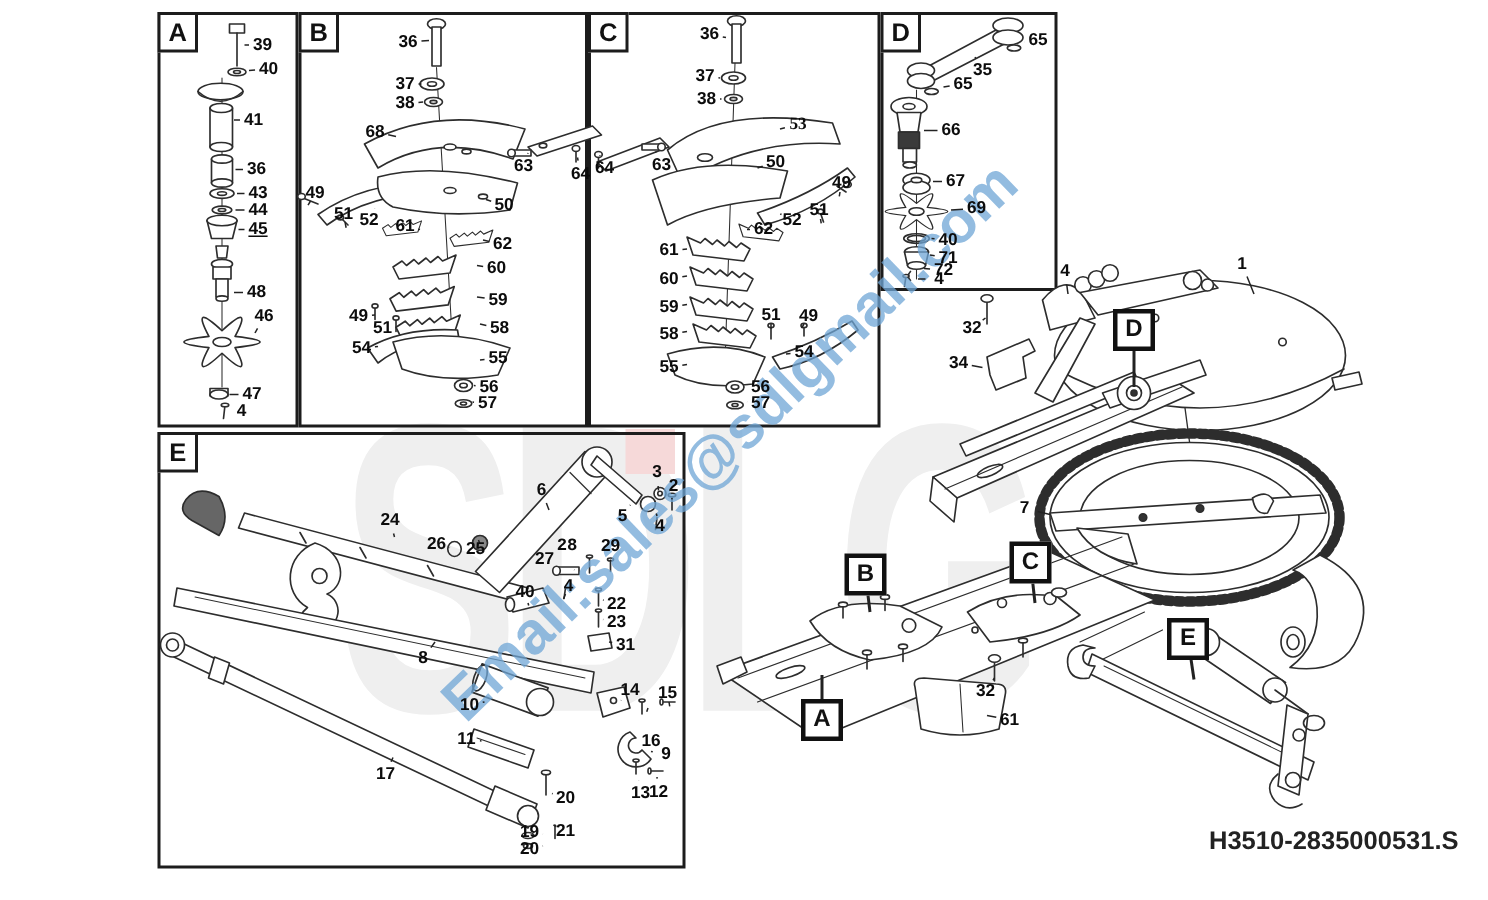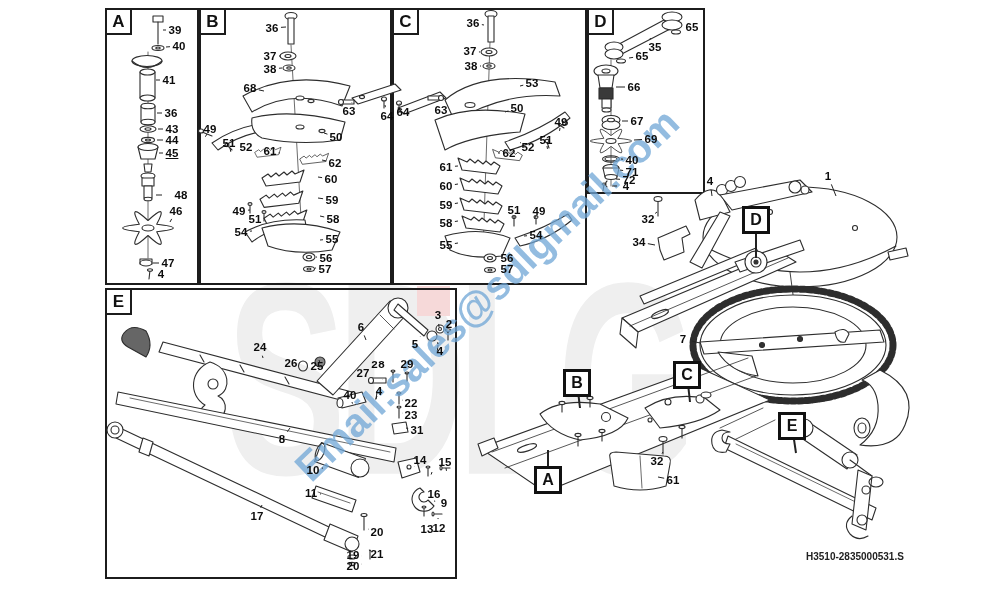--- a/index.html
+++ b/index.html
@@ -18,21 +18,21 @@
        background:#fff;display:flex;align-items:center;justify-content:center;
        font-weight:bold;font-size:17px;color:#111;}
   #art,#leaders{position:absolute;left:0;top:0;z-index:3;}
   #leaders{z-index:5;}
   #labels{position:absolute;left:0;top:0;width:992px;height:600px;z-index:6;pointer-events:none;}
   .plbl{position:absolute;transform:translate(-50%,-50%);font-weight:bold;font-size:11.5px;
         color:#0c0c0c;white-space:nowrap;}
   .callout{position:absolute;width:22px;height:22px;border:3px solid #111;background:#fff;
            transform:translate(-50%,-50%);display:flex;align-items:center;justify-content:center;
            font-weight:bold;font-size:16px;color:#111;}
-  #drawing-number{position:absolute;left:806px;top:551px;font-size:10px;font-weight:bold;
+  #drawing-number{position:absolute;left:806px;top:551px;font-size:17px;font-weight:bold;
                   color:#222;z-index:6;}
 </style>
 </head>
 <body>
 
 <div id="stage">
 
   <div id="brandmark" style="color: rgb(239, 239, 239);">SDLG</div>
   <div id="accent-square" style="background: rgb(246, 217, 217);"></div>
   <div id="emailmark" style="color: rgb(111, 166, 214);">Email:sales@sdlgmail.com</div>
@@ -461,21 +461,21 @@
     </svg>
 
   <div id="labels">
       <div class="plbl" style="left: 175px; top: 30px;">39</div>
       <div class="plbl" style="left: 179px; top: 46px;">40</div>
       <div class="plbl" style="left: 169px; top: 80px;">41</div>
       <div class="plbl" style="left: 171px; top: 113px;">36</div>
       <div class="plbl" style="left: 172px; top: 129px;">43</div>
       <div class="plbl" style="left: 172px; top: 140px;">44</div>
       <div class="plbl" style="left: 172px; top: 153px; text-decoration: underline;">45</div>
-      <div class="plbl" style="left: 181px; top: 195px;">48</div>
+      <div class="plbl" style="left: 171px; top: 195px;">48</div>
       <div class="plbl" style="left: 176px; top: 211px;">46</div>
       <div class="plbl" style="left: 168px; top: 263px;">47</div>
       <div class="plbl" style="left: 161px; top: 274px;">4</div>
       <div class="plbl" style="left: 272px; top: 28px;">36</div>
       <div class="plbl" style="left: 270px; top: 56px;">37</div>
       <div class="plbl" style="left: 270px; top: 69px;">38</div>
       <div class="plbl" style="left: 250px; top: 88px;">68</div>
       <div class="plbl" style="left: 349px; top: 111px;">63</div>
       <div class="plbl" style="left: 387px; top: 116px;">64</div>
       <div class="plbl" style="left: 210px; top: 129px;">49</div>
@@ -489,21 +489,21 @@
       <div class="plbl" style="left: 333px; top: 219px;">58</div>
       <div class="plbl" style="left: 239px; top: 211px;">49</div>
       <div class="plbl" style="left: 255px; top: 219px;">51</div>
       <div class="plbl" style="left: 241px; top: 232px;">54</div>
       <div class="plbl" style="left: 332px; top: 239px;">55</div>
       <div class="plbl" style="left: 326px; top: 258px;">56</div>
       <div class="plbl" style="left: 325px; top: 269px;">57</div>
       <div class="plbl" style="left: 473px; top: 23px;">36</div>
       <div class="plbl" style="left: 470px; top: 51px;">37</div>
       <div class="plbl" style="left: 471px; top: 66px;">38</div>
-      <div class="plbl" style="left: 532px; top: 83px;">53</div>
+      <div class="plbl" style="left: 532px; top: 83px; font-family: Liberation Serif, serif;">53</div>
       <div class="plbl" style="left: 403px; top: 112px;">64</div>
       <div class="plbl" style="left: 441px; top: 110px;">63</div>
       <div class="plbl" style="left: 517px; top: 108px;">50</div>
       <div class="plbl" style="left: 561px; top: 122px;">49</div>
       <div class="plbl" style="left: 546px; top: 140px;">51</div>
       <div class="plbl" style="left: 528px; top: 147px;">52</div>
       <div class="plbl" style="left: 509px; top: 153px;">62</div>
       <div class="plbl" style="left: 446px; top: 167px;">61</div>
       <div class="plbl" style="left: 446px; top: 186px;">60</div>
       <div class="plbl" style="left: 446px; top: 205px;">59</div>

